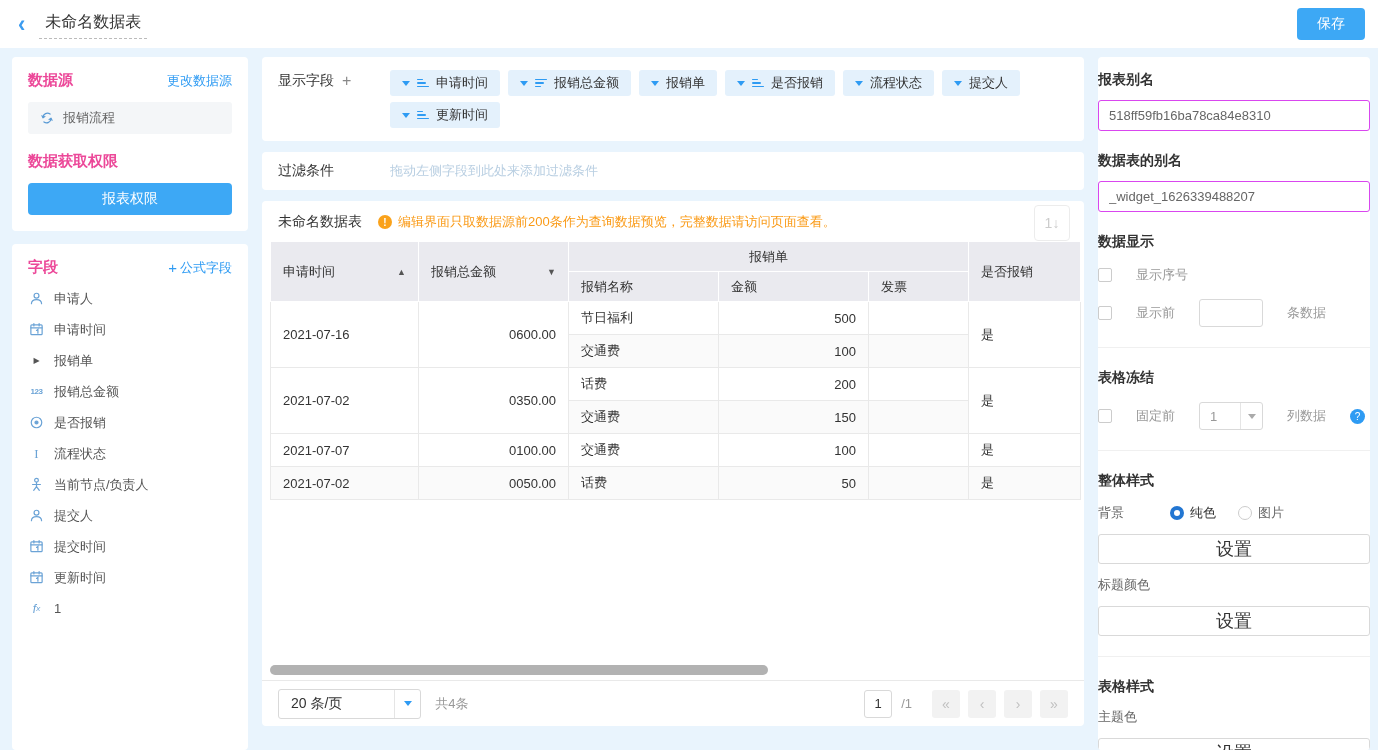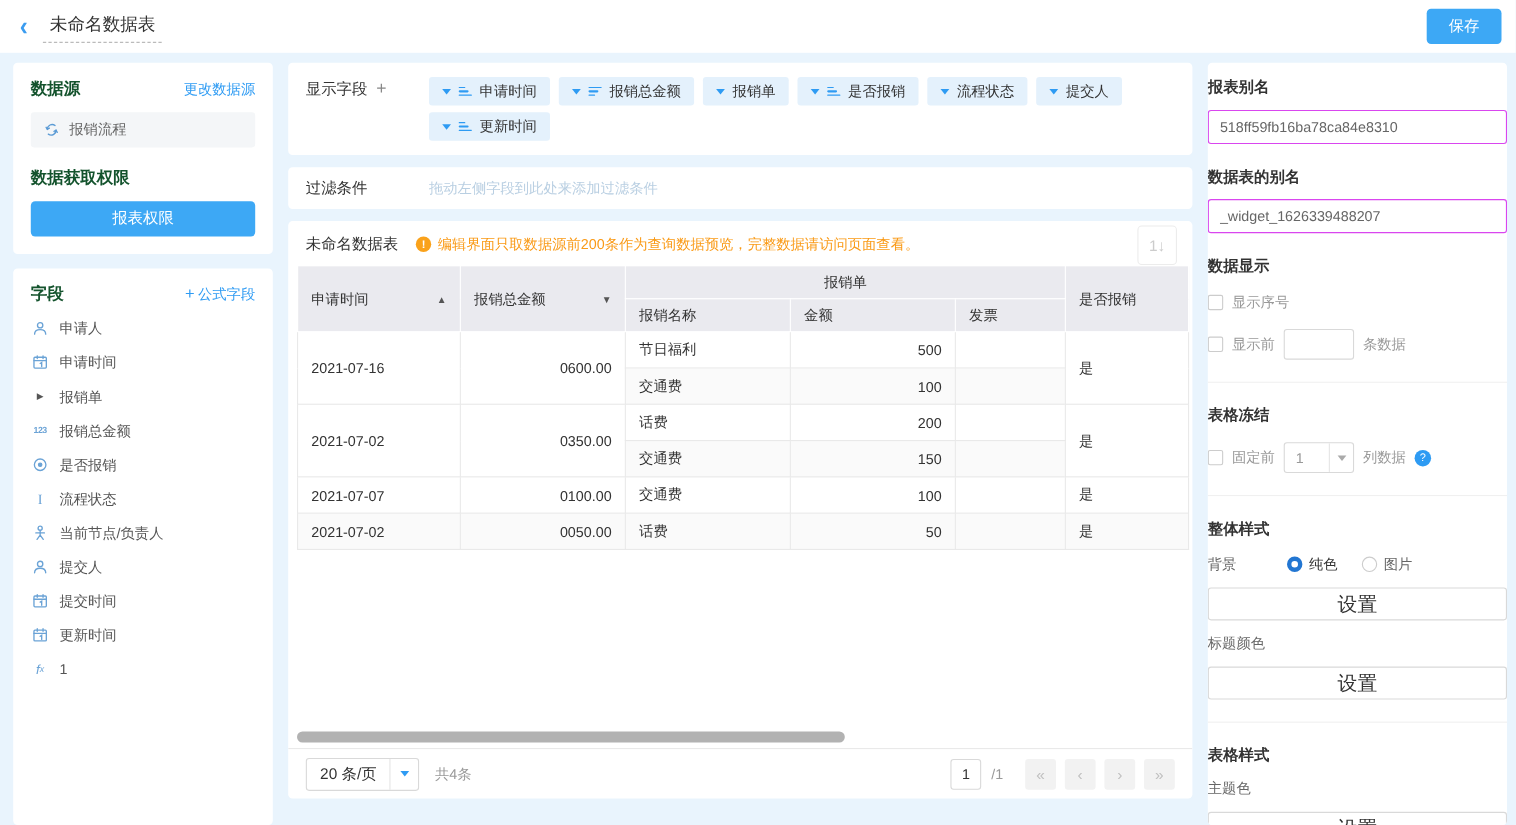--- a/index.html
+++ b/index.html
@@ -17,21 +17,21 @@
   
   .main { flex:1; display:flex; padding:9px 8px 0 12px; gap:14px; overflow:hidden; min-height:0; }
   .card { background:#fff; border-radius:4px; }
   .col-left { width:236px; flex:0 0 auto; display:flex; flex-direction:column; gap:13px; }
   .col-center { flex:1; min-width:0; display:flex; flex-direction:column; gap:11px; padding-bottom:24px; }
   .col-right { width:272px; flex:0 0 auto; }
 
   
   .panel-pad { padding:14px 16px 16px; }
   .row-between { display:flex; align-items:center; justify-content:space-between; }
-  .h-bold { font-size:15px; font-weight:bold; color:#14532d; }
+  .h-bold { font-size:15px; font-weight:bold; color:#ec4899; }
   .link-blue { color:#2e9bf3; font-size:13px; cursor:pointer; }
   .ds-item { margin-top:12px; background:#f4f6f8; border-radius:3px; height:32px; display:flex; align-items:center; padding:0 10px; gap:8px; color:#666; }
   .perm-head { margin-top:18px; }
   .perm-btn { margin-top:12px; width:100%; height:32px; background:#3da8f5; color:#fff; border:none; border-radius:4px; font-size:14px; cursor:pointer; }
   .fields-card { flex:1; overflow:hidden; }
   .formula-link { display:flex; align-items:center; gap:3px; }
   .plus-blue { font-size:15px; }
   .field-list { margin-top:6px; }
   .field-item { display:flex; align-items:center; gap:9px; height:31px; color:#555; cursor:pointer; }
   .f-ico { width:17px; display:inline-flex; justify-content:center; align-items:center; color:#6ba3d6; flex:0 0 auto; }
@@ -69,36 +69,36 @@
   .grid th { background:#eaeaef; font-weight:normal; font-size:13px; color:#333; height:30px; padding:0 12px; text-align:left; border:1px solid #fff; }
   .grid th.center { text-align:center; }
   .grid td { border:1px solid #e9e9e9; height:33px; padding:0 12px; font-size:13px; color:#333; background:#fff; }
   .grid tr.alt td { background:#fafafa; }
   .grid td.span { background:#fff; }
   .grid td.num { text-align:right; }
   .th-flex { display:flex; align-items:center; justify-content:space-between; }
   .th-caret { font-size:9px; color:#555; }
   .hscroll { position:absolute; left:8px; bottom:5px; width:498px; height:10px; border-radius:5px; background:#b2b2b2; cursor:pointer; }
   .pagination { flex:0 0 auto; border-top:1px solid #e9e9e9; height:46px; display:flex; align-items:center; padding:0 16px; }
-  .size-select { display:flex; align-items:center; border:1px solid #d9d9d9; border-radius:3px; height:30px; cursor:pointer; }
+  .size-select { display:flex; align-items:center; border:1px solid #d9d9d9; border-radius:3px; height:30px; cursor:pointer;gap:40px; }
   .size-select .val { padding:0 12px; font-size:14px; color:#333; }
   .size-select .caret-zone { width:26px; height:100%; border-left:1px solid #e5e5e5; display:flex; align-items:center; justify-content:center; }
   .total-txt { color:#999; margin-left:14px; }
   .pg-spacer { flex:1; }
   .page-input { width:28px; height:28px; border:1px solid #d9d9d9; border-radius:3px; text-align:center; font-size:13px; color:#333; font-family:inherit; }
   .page-of { color:#999; margin:0 12px 0 9px; }
   .nav-btn { width:28px; height:28px; background:#f2f2f2; border:none; border-radius:3px; color:#c0c0c0; font-size:14px; margin-left:8px; cursor:pointer; line-height:1; }
 
   
   .right-card { height:100%; padding:14px 0; overflow:hidden; }
   .r-head { font-size:14px; font-weight:bold; color:#333; }
   .r-input { width:100%; height:31px; border:1px solid #d946ef; border-radius:3px; padding:0 10px; font-size:13px; color:#666; margin-top:11px; font-family:inherit; }
   .r-sec { margin-top:21px; }
   .r-divider { border-top:1px solid #f0f0f0; margin-top:20px; }
-  .cb-row { display:flex; align-items:center; gap:8px; margin-top:15px; color:#999; }
+  .cb-row { display:flex; align-items:center; gap:24px; margin-top:15px; color:#999; }
   .cb { width:14px; height:14px; border:1px solid #ccc; border-radius:2px; background:#fff; flex:0 0 auto; cursor:pointer; }
   .mini-input { width:64px; height:28px; border:1px solid #d9d9d9; border-radius:3px; font-family:inherit; padding:0 8px; }
   .mini-select { display:flex; align-items:center; border:1px solid #d9d9d9; border-radius:3px; height:28px; width:64px; cursor:pointer; }
   .mini-select .val { flex:1; padding:0 10px; color:#999; }
   .mini-select .caret-zone { width:22px; height:100%; border-left:1px solid #e5e5e5; display:flex; align-items:center; justify-content:center; }
   .tri-gray { width:0; height:0; border-left:4.5px solid transparent; border-right:4.5px solid transparent; border-top:5.5px solid #aaa; }
   .q-ico { width:15px; height:15px; border-radius:50%; background:#2e9bf3; color:#fff; font-size:10px; display:inline-flex; align-items:center; justify-content:center; cursor:pointer; }
   .style-row { display:flex; align-items:center; margin-top:14px; color:#666; }
   .style-row .lbl { width:72px; }
   .radio { width:14px; height:14px; border-radius:50%; border:1px solid #ccc; background:#fff; margin-right:6px; flex:0 0 auto; cursor:pointer; }

